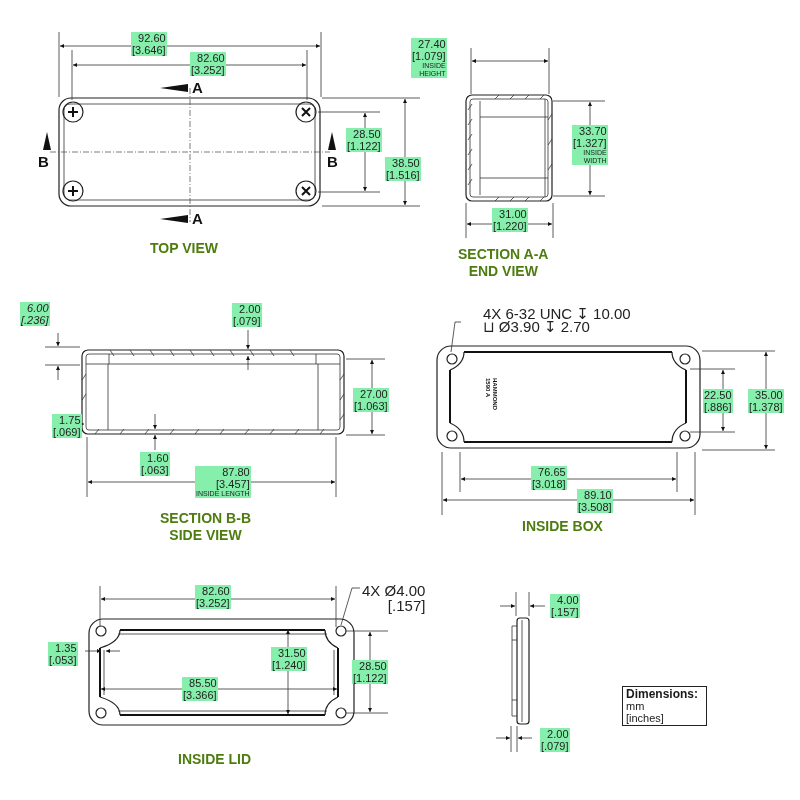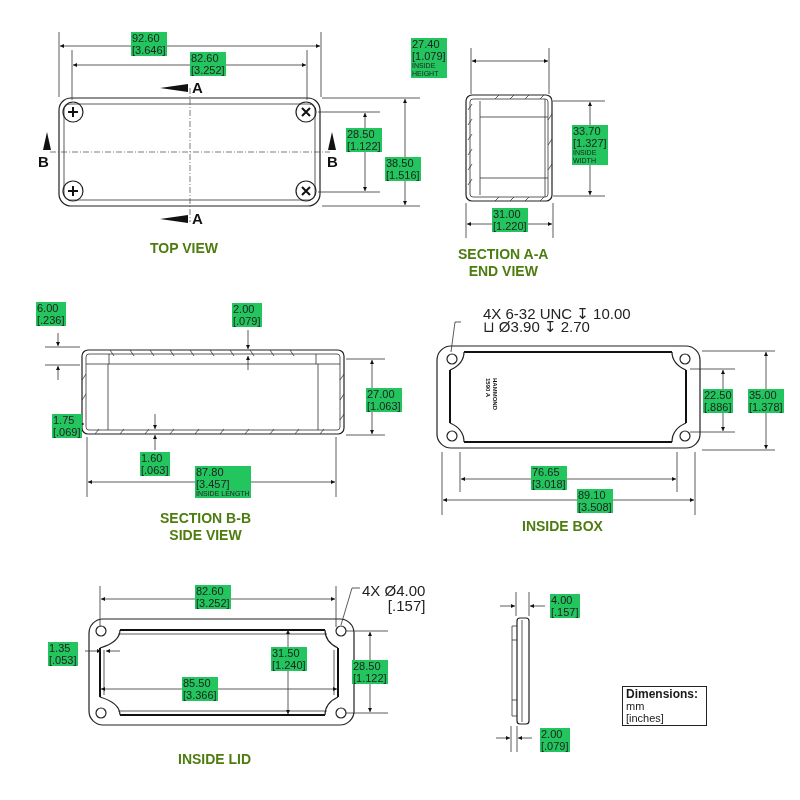--- a/index.html
+++ b/index.html
@@ -5,22 +5,22 @@
   html, body { margin: 0; padding: 0; background: #ffffff; }
   body { width: 800px; height: 800px; position: relative; overflow: hidden;
          font-family: "Liberation Sans", sans-serif; color: #1a1a1a; }
   svg.drawing { position: absolute; left: 0; top: 0; }
   .ln { stroke: #222; stroke-width: 1.2; fill: none; }
   .thin { stroke: #333; stroke-width: 0.8; fill: none; }
   .thick { stroke: #111; stroke-width: 2; fill: none; }
   .dash { stroke: #444; stroke-width: 0.7; stroke-dasharray: 6 2 1 2; fill: none; }
   .hatch { stroke: #333; stroke-width: 0.8; }
   .arrowfill { fill: #111; stroke: none; }
-  .lbl { position: absolute; font-size: 11px; line-height: 12px; text-align: left;
-         white-space: nowrap; color: #222; background: #22c55e; padding: 0 1px; }
+  .lbl { position: absolute; font-size: 11px; line-height: 12px; text-align: right;
+         white-space: nowrap; color: #222; background: #86efac; padding: 0 1px; }
   .lbl .v { display: block; }
   .small { font-size: 7px; line-height: 8px; display: block; }
   .title { position: absolute; font-weight: bold; font-size: 14px; line-height: 17px;
            text-align: center; white-space: nowrap; color: #4d7c0f; }
   .sec { position: absolute; font-weight: bold; font-size: 15px; color: #111; }
   .note { position: absolute; font-size: 15px; line-height: 13px; white-space: nowrap; color: #222; }
   .legend { position: absolute; left: 622px; top: 686px; border: 1px solid #222;
             padding: 1px 8px 1px 3px; font-size: 11px; line-height: 12px; background:#fff; }
   .legend b { font-size: 12px; }
   .mark { position:absolute; font-size: 6px; line-height: 7px; font-weight: bold;
@@ -262,29 +262,29 @@
 </div>
 <div class="lbl" style="left:492px;top:208px;">
   <span class="v">31.00</span>
   <span class="v">[1.220]</span>
 </div>
 <div class="title" style="left:458px;top:246px;">
   <span style="display:block">SECTION A-A</span>
   <span style="display:block">END VIEW</span>
 </div>
 
-<div class="lbl" style="left:36px;top:302px;">
+<div class="lbl" style="left:20px;top:302px;font-style:italic;">
   <span class="v">6.00</span>
   <span class="v">[.236]</span>
 </div>
 <div class="lbl" style="left:232px;top:303px;">
   <span class="v">2.00</span>
   <span class="v">[.079]</span>
 </div>
-<div class="lbl" style="left:353px;top:388px;margin-left:13px;">
+<div class="lbl" style="left:353px;top:388px;">
   <span class="v">27.00</span>
   <span class="v">[1.063]</span>
 </div>
 <div class="lbl" style="left:52px;top:414px;">
   <span class="v">1.75</span>
   <span class="v">[.069]</span>
 </div>
 <div class="lbl" style="left:140px;top:452px;">
   <span class="v">1.60</span>
   <span class="v">[.063]</span>

